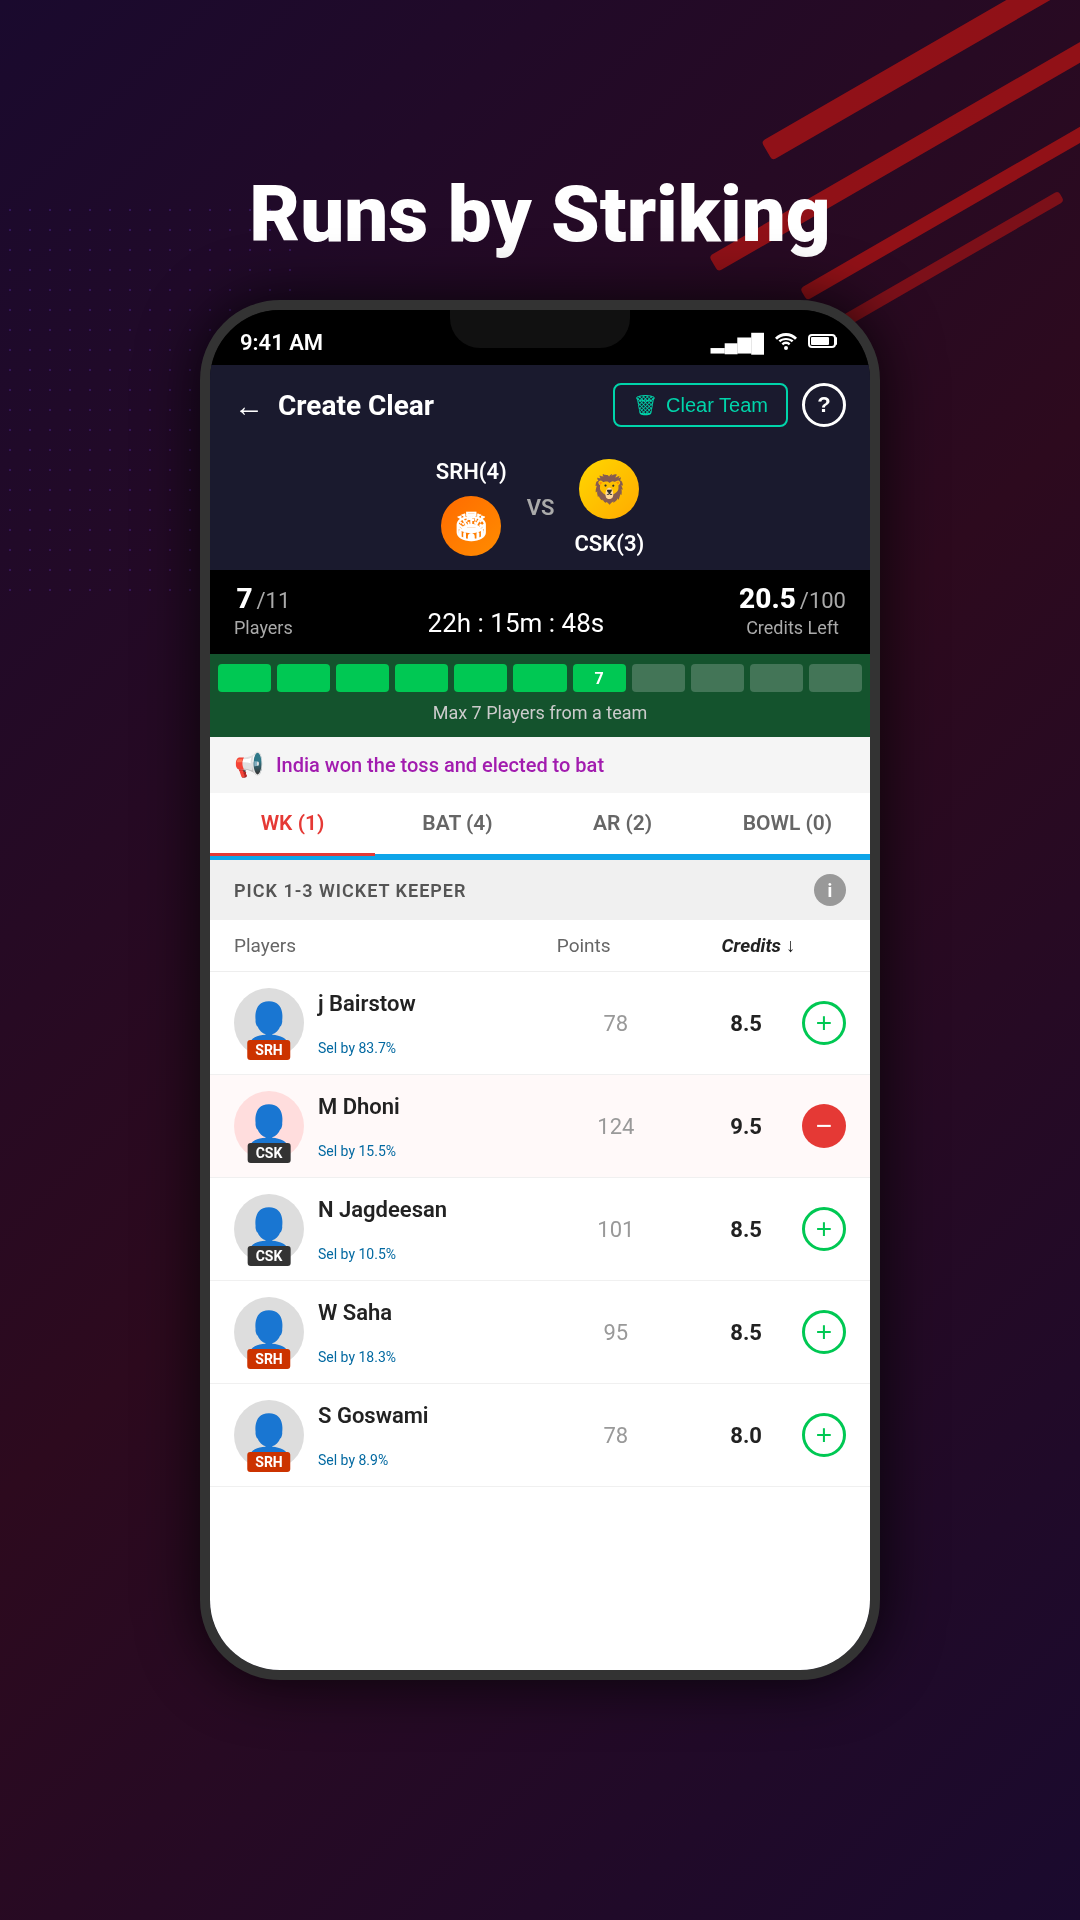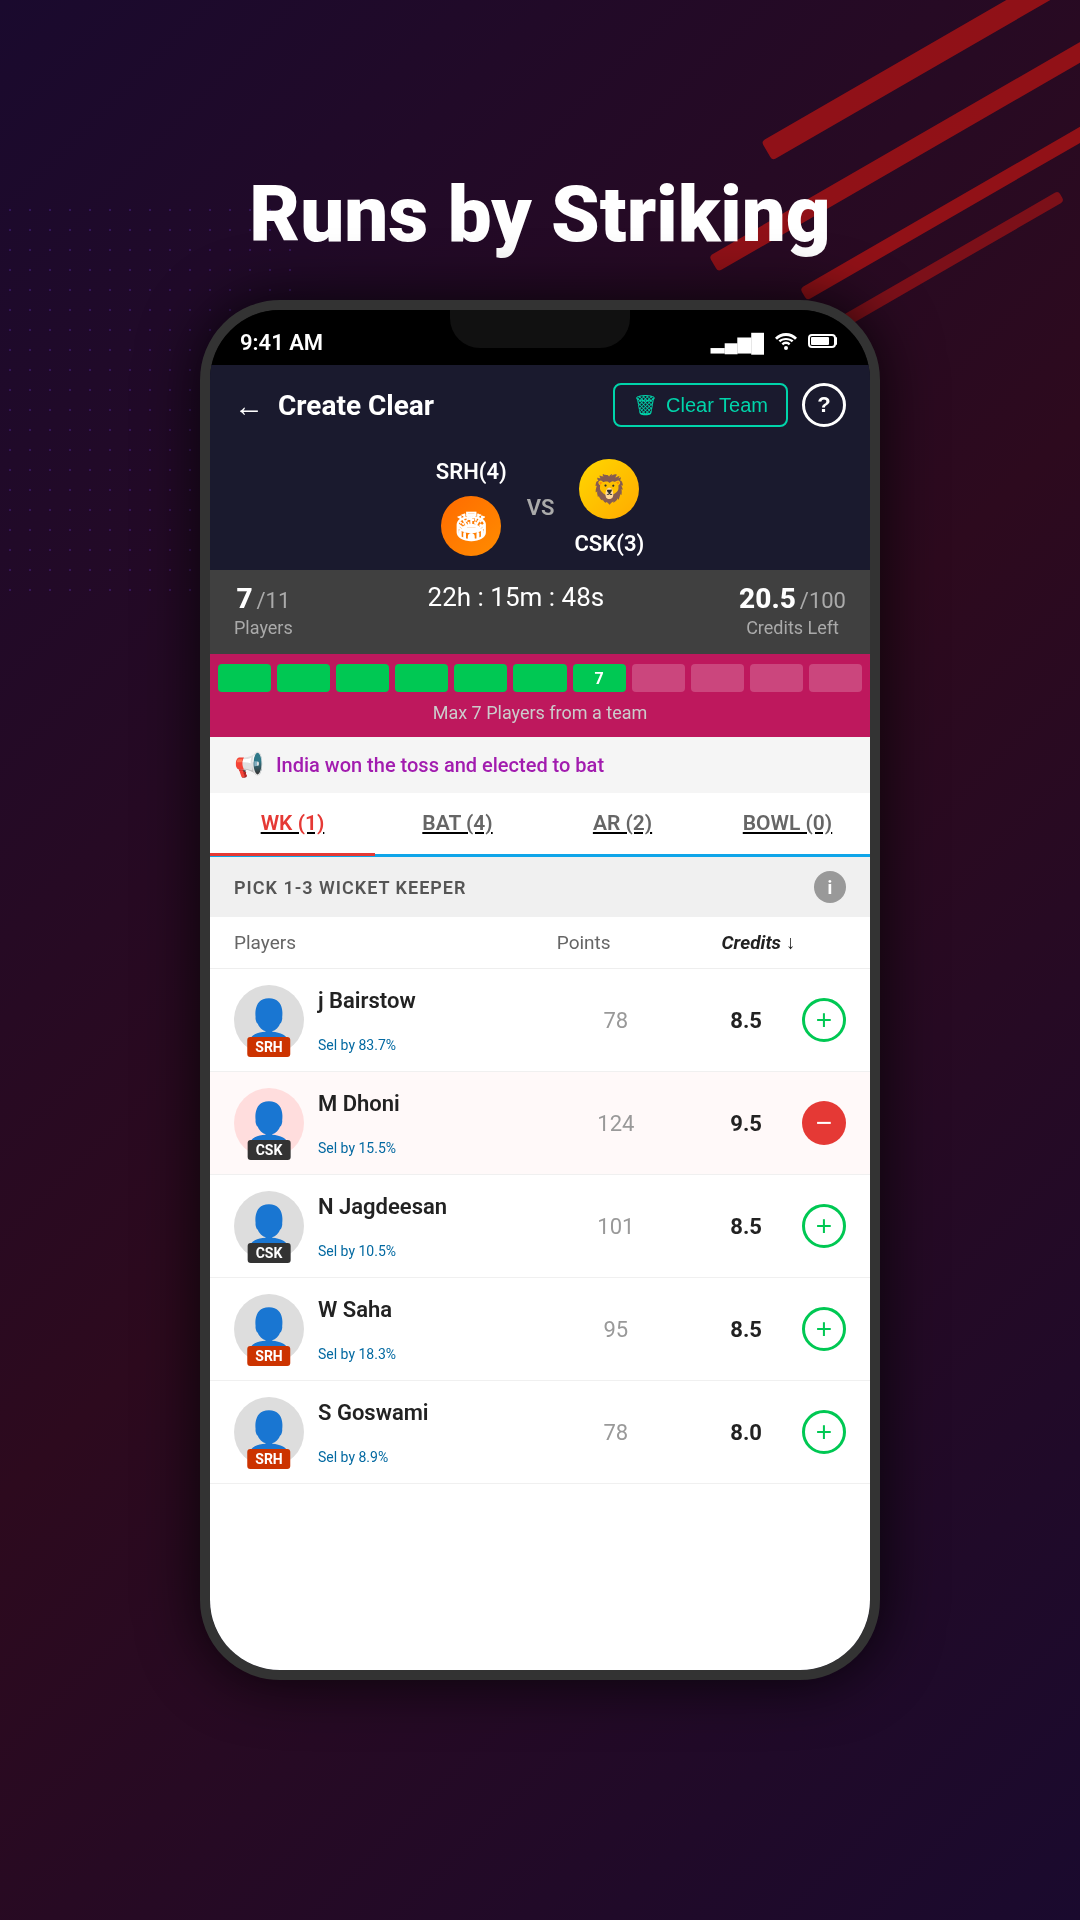--- a/index.html
+++ b/index.html
@@ -208,24 +208,24 @@
     .csk-logo { background: linear-gradient(135deg, #ffd700, #ffaa00); }
 
     .vs-text {
       color: #aaa;
       font-size: 22px;
       font-weight: 600;
     }
 
     
     .stats-row {
-      background: #404040;
+      background: #000000;
       padding: 12px 24px 16px;
       display: flex;
-      align-items: flex-start;
+      align-items: flex-end;
       justify-content: space-between;
     }
 
     .stat-item {
       text-align: center;
     }
 
     .stat-main {
       color: white;
       font-size: 28px;
@@ -245,21 +245,21 @@
 
     .timer-text {
       color: white;
       font-size: 26px;
       font-weight: 400;
       text-align: center;
     }
 
     
     .progress-section {
-      background: #be185d;
+      background: #14532d;
       padding: 10px 8px 14px;
     }
 
     .progress-slots {
       display: flex;
       gap: 6px;
       margin-bottom: 10px;
     }
 
     .slot {
@@ -306,22 +306,21 @@
     .toss-text {
       color: #a21caf;
       font-size: 20px;
       font-weight: 500;
     }
 
     
     .tabs-row {
       background: white;
       display: flex;
-      border-bottom: 3px solid #0ea5e9;
-      text-decoration: underline;
+      border-bottom: 6px solid #0ea5e9;
     }
 
     .tab {
       flex: 1;
       padding: 18px 10px;
       text-align: center;
       font-size: 21px;
       font-weight: 600;
       color: #666;
       cursor: pointer;

